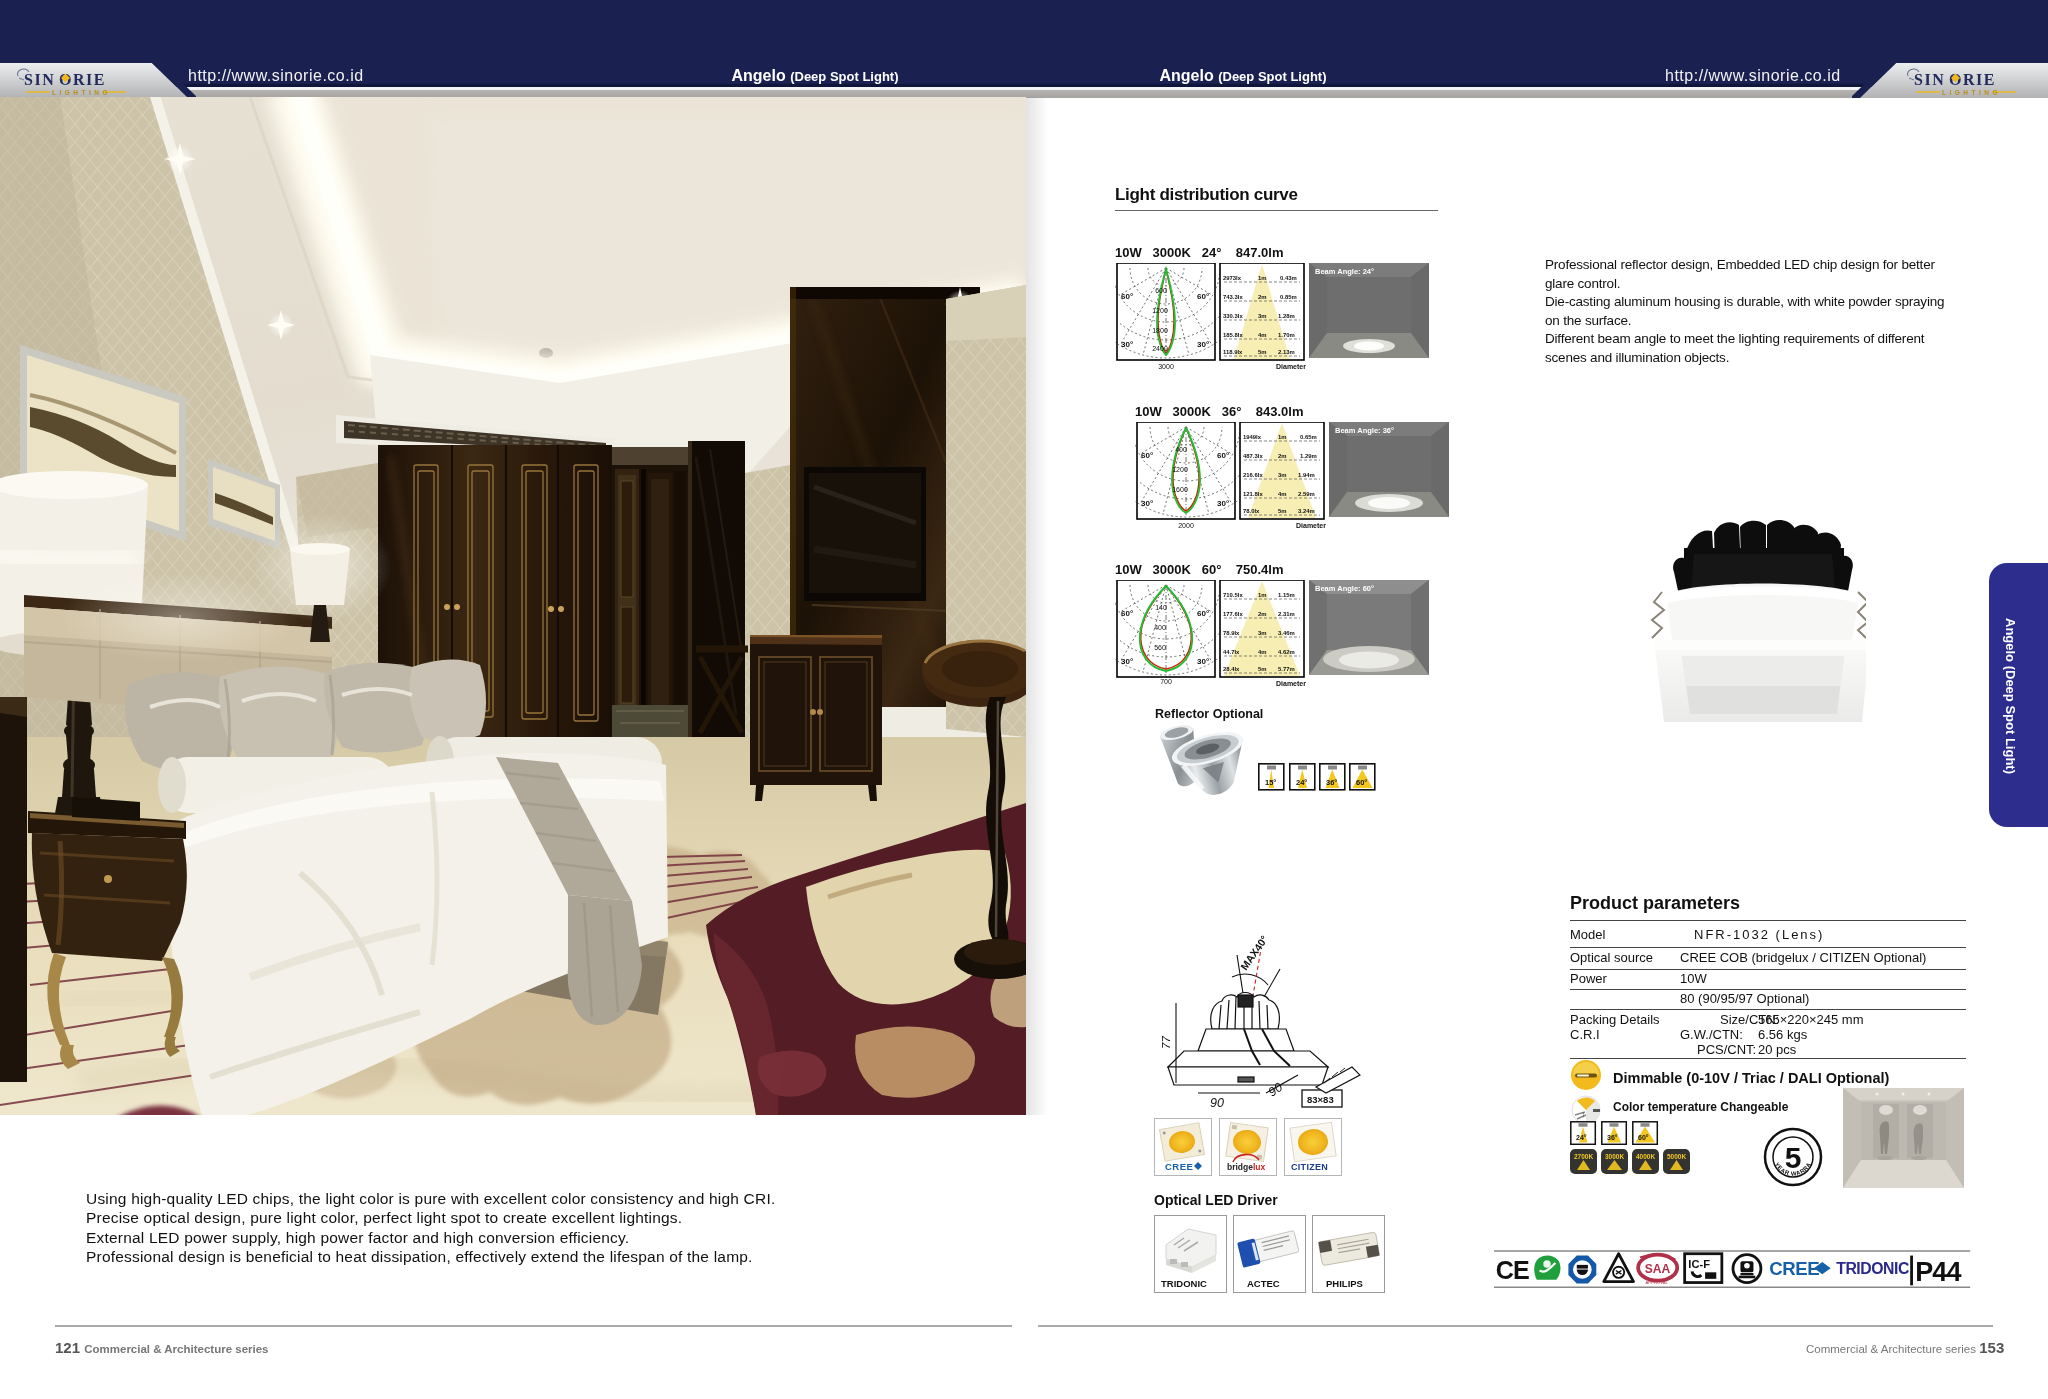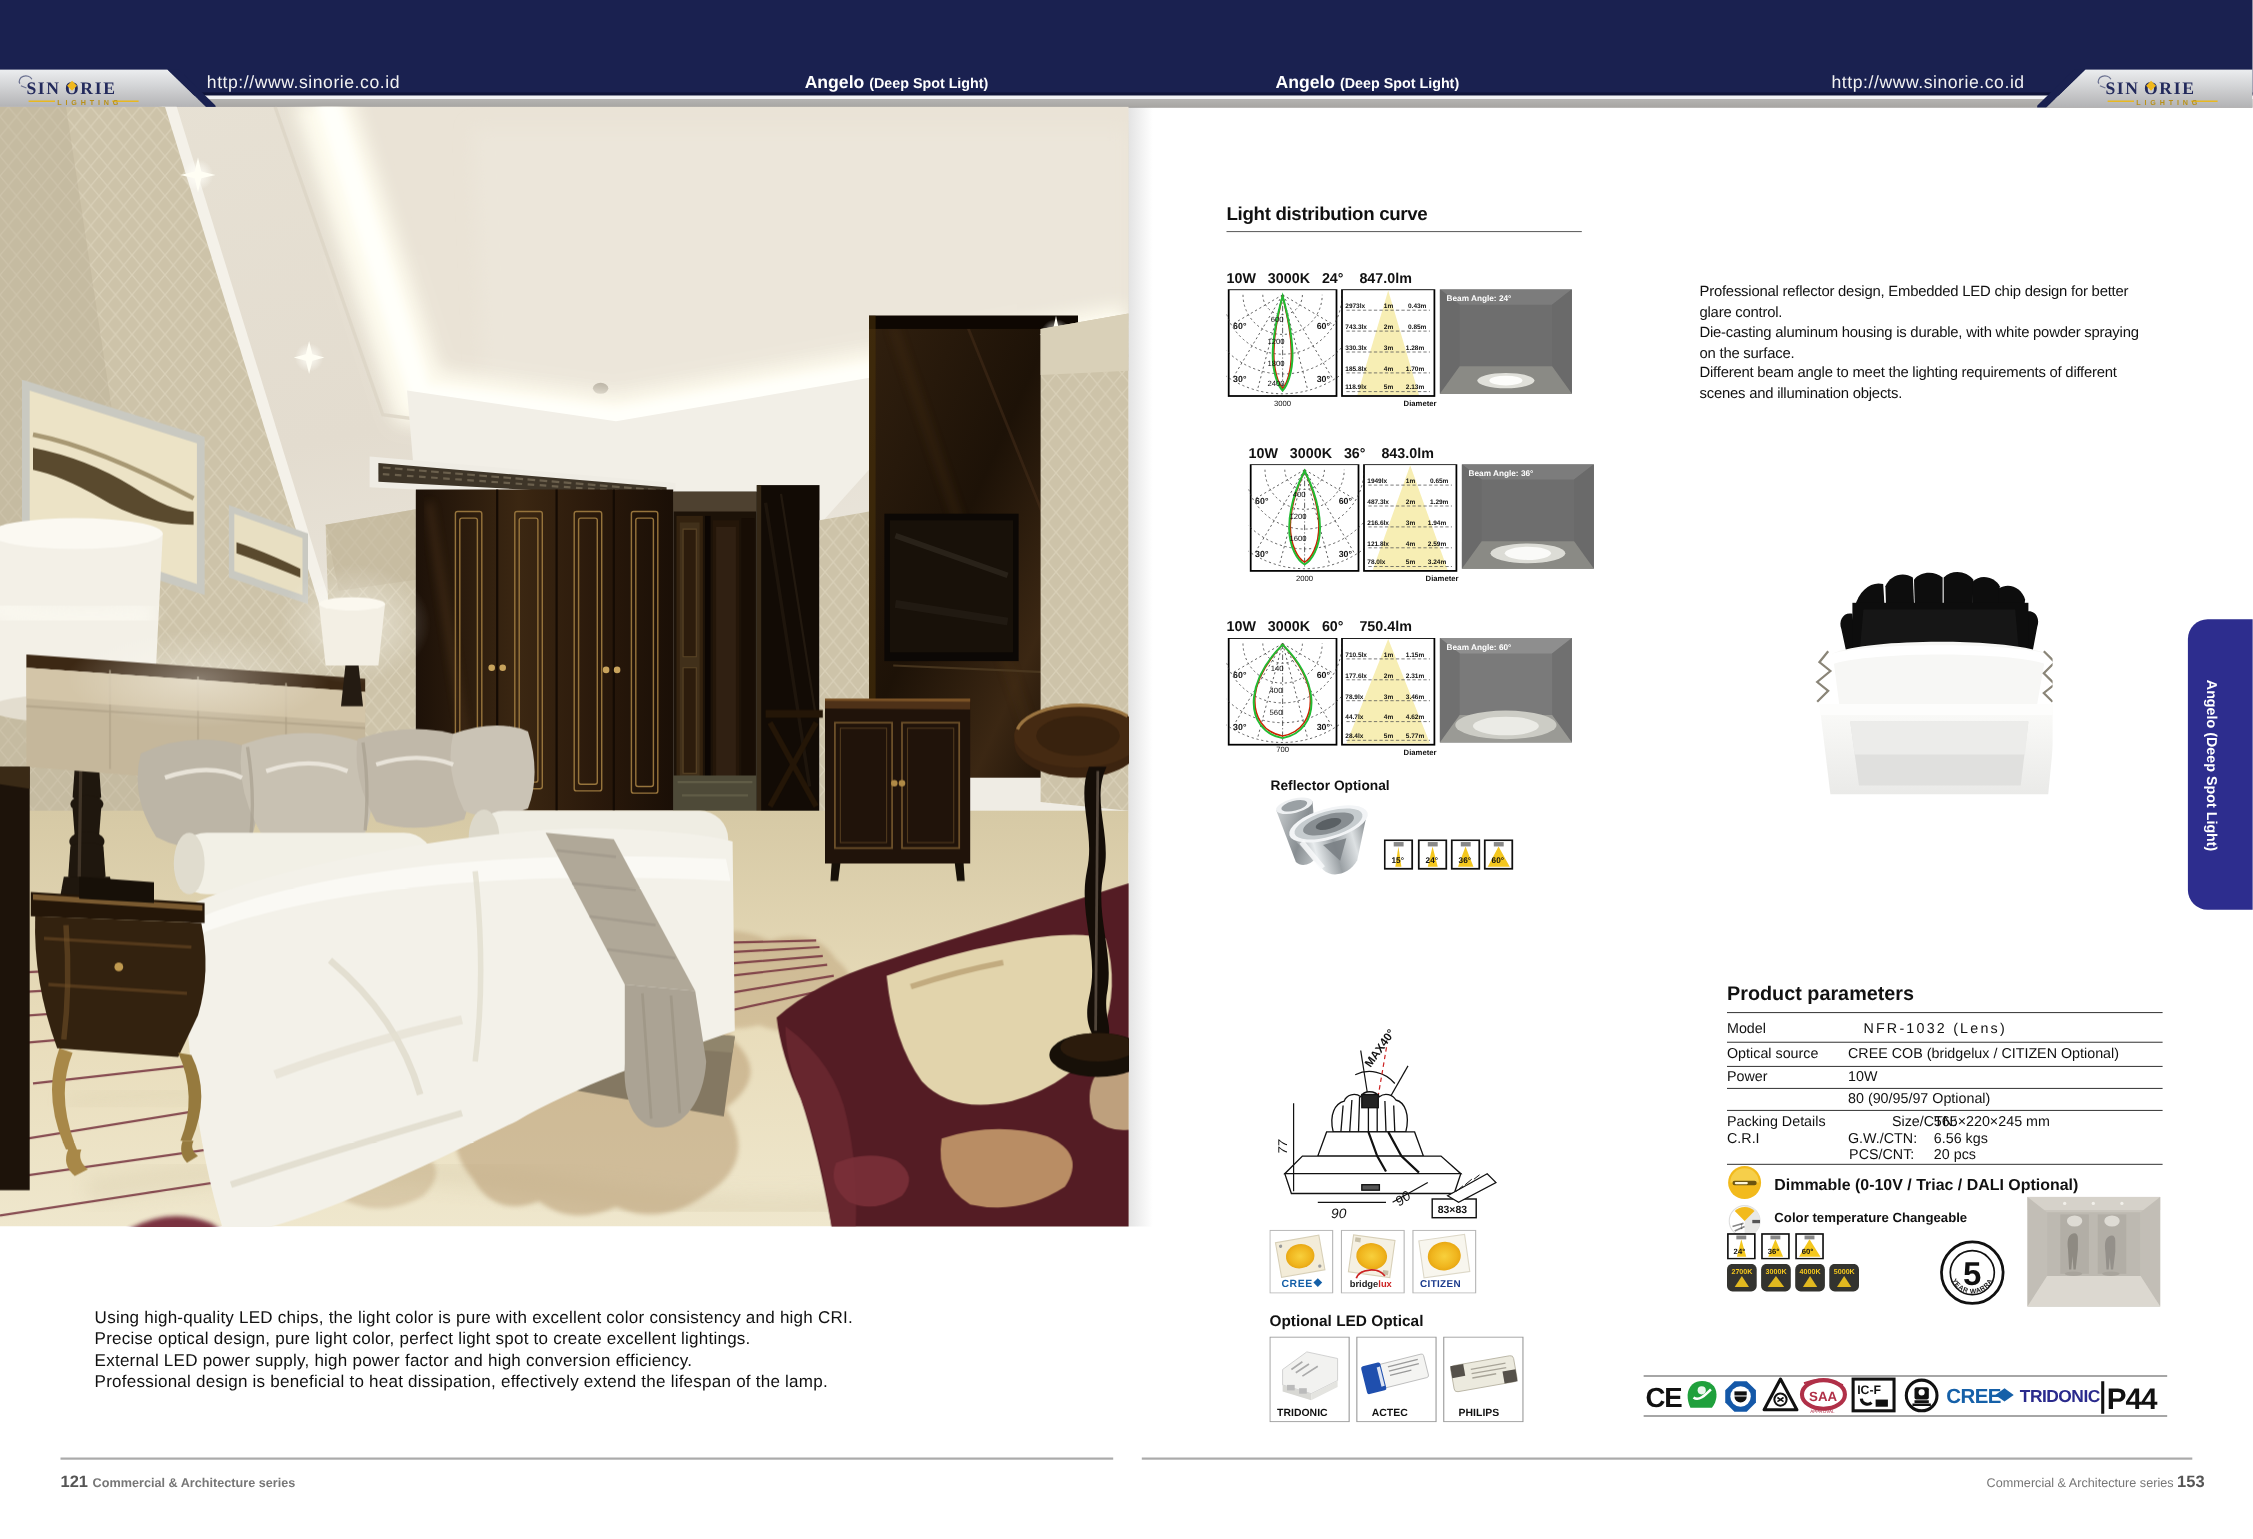--- a/index.html
+++ b/index.html
@@ -737,21 +737,21 @@
 <rect x="0.5" y="0.5" width="57" height="57" fill="#fff" stroke="#b5b5b5" stroke-width="1"></rect>
 <g transform="rotate(-8 29 24)">
 <rect x="8" y="7" width="42" height="34" fill="#f8f6ee" stroke="#ddd8c8" stroke-width="1"></rect>
 <ellipse cx="29" cy="24" rx="15" ry="13" fill="url(#cob)"></ellipse>
 </g>
 <text x="7" y="52" font-size="9" font-weight="bold" fill="#1a3a8c" letter-spacing="0.3">CITIZEN</text>
 </g>
 </svg>
 </div>
 
-<div class="abs" style="left:1154px;top:1192px;font-size:14px;font-weight:bold;color:#111;">Optional LED Optical</div>
+<div class="abs" style="left:1154px;top:1192px;font-size:14px;font-weight:bold;color:#111;">Optical LED Driver</div>
 
 <div class="abs" id="drivers" style="left:1154px;top:1215px;">
 <svg width="232" height="78" viewBox="0 0 232 78">
 
 <g>
 <rect x="0.5" y="0.5" width="72" height="77" fill="#fff" stroke="#999" stroke-width="1"></rect>
 <path d="M12,30 L34,14 L62,20 L62,40 L38,52 L12,44 Z" fill="#f2f2f0" stroke="#ccc" stroke-width="0.8"></path>
 <path d="M12,44 L38,52 L38,58 L12,50 Z" fill="#d8d8d4"></path>
 <path d="M38,52 L62,40 L62,46 L38,58 Z" fill="#e4e4e0"></path>
 <path d="M20,30 L30,23 M24,33 L36,25 M30,36 L44,27" stroke="#aaa" stroke-width="1.5"></path>
@@ -843,21 +843,21 @@
 <div style="position:absolute;left:110px;top:30px;">CREE COB (bridgelux / CITIZEN Optional)</div>
 <div style="position:absolute;left:0;top:51px;">Power</div>
 <div style="position:absolute;left:110px;top:51px;">10W</div>
 <div style="position:absolute;left:0;top:71px;margin-top:36px;">C.R.I</div>
 <div style="position:absolute;left:110px;top:71px;">80 (90/95/97 Optional)</div>
 <div style="position:absolute;left:0;top:92px;">Packing Details</div>
 <div style="position:absolute;left:110px;top:92px;margin-left:40px;">Size/CTN:</div>
 <div style="position:absolute;left:188px;top:92px;">565×220×245 mm</div>
 <div style="position:absolute;left:110px;top:107px;">G.W./CTN:</div>
 <div style="position:absolute;left:188px;top:107px;">6.56 kgs</div>
-<div style="position:absolute;left:111px;top:122px;">PCS/CNT:</div>
+<div style="position:absolute;left:127px;top:122px;">PCS/CNT:</div>
 <div style="position:absolute;left:188px;top:122px;">20 pcs</div>
 </div>
 
 <div class="abs" id="dimmable-ic" style="left:1570px;top:1059px;">
 <svg width="32" height="32" viewBox="0 0 32 32">
 <circle cx="16" cy="16" r="15" fill="#f2ba1c"></circle>
 <path d="M3,16 A13 13 0 0 1 29,16" fill="#f6cf4a"></path>
 <rect x="5" y="14.5" width="22" height="4" rx="2" fill="#6a5410"></rect>
 <rect x="7" y="15.5" width="12" height="2" rx="1" fill="#fdf6da"></rect>
 </svg>

